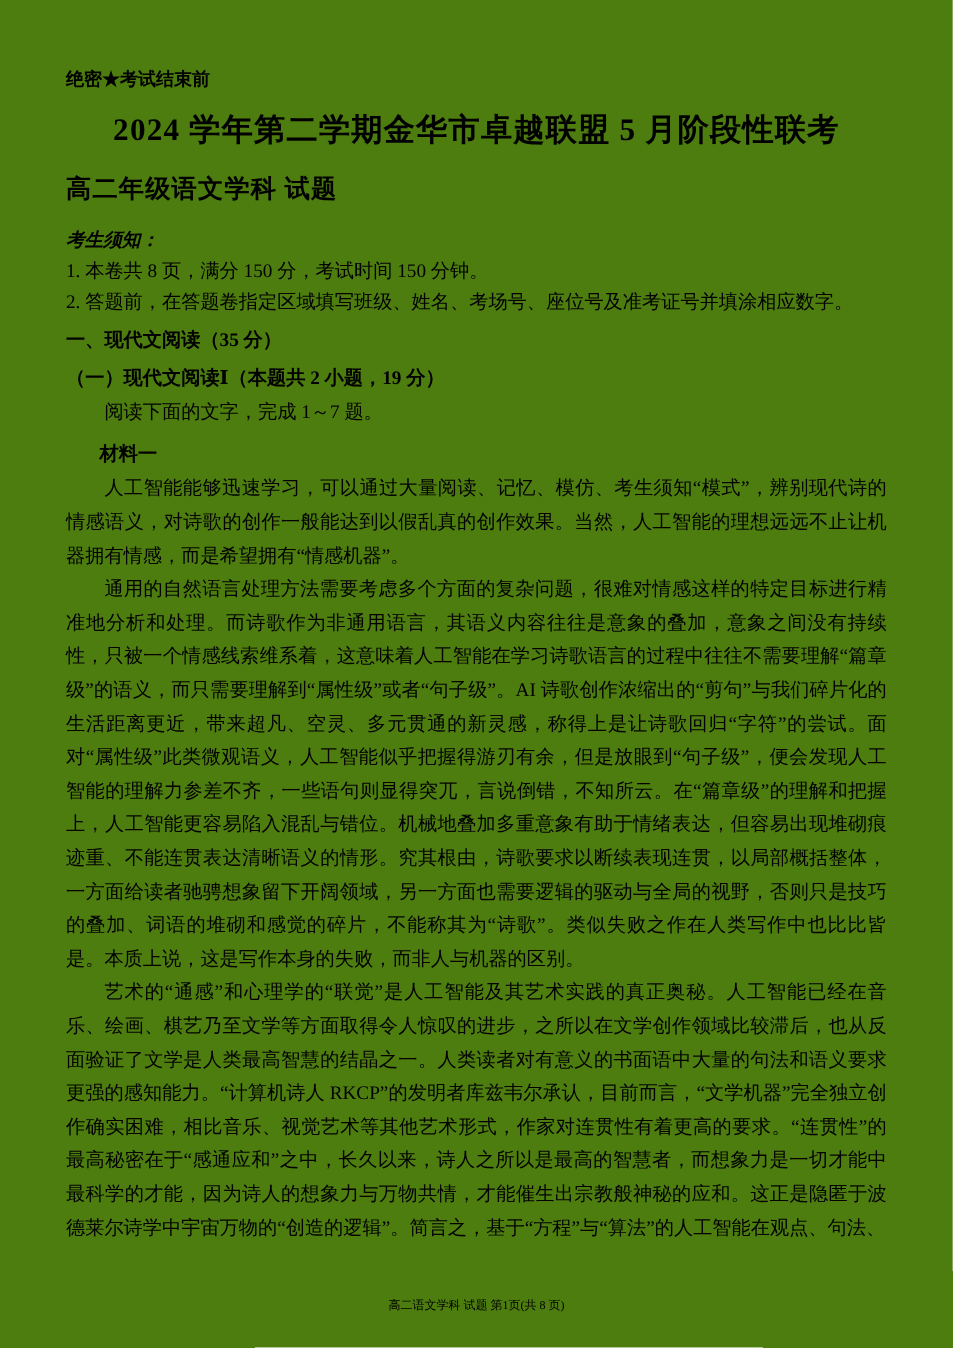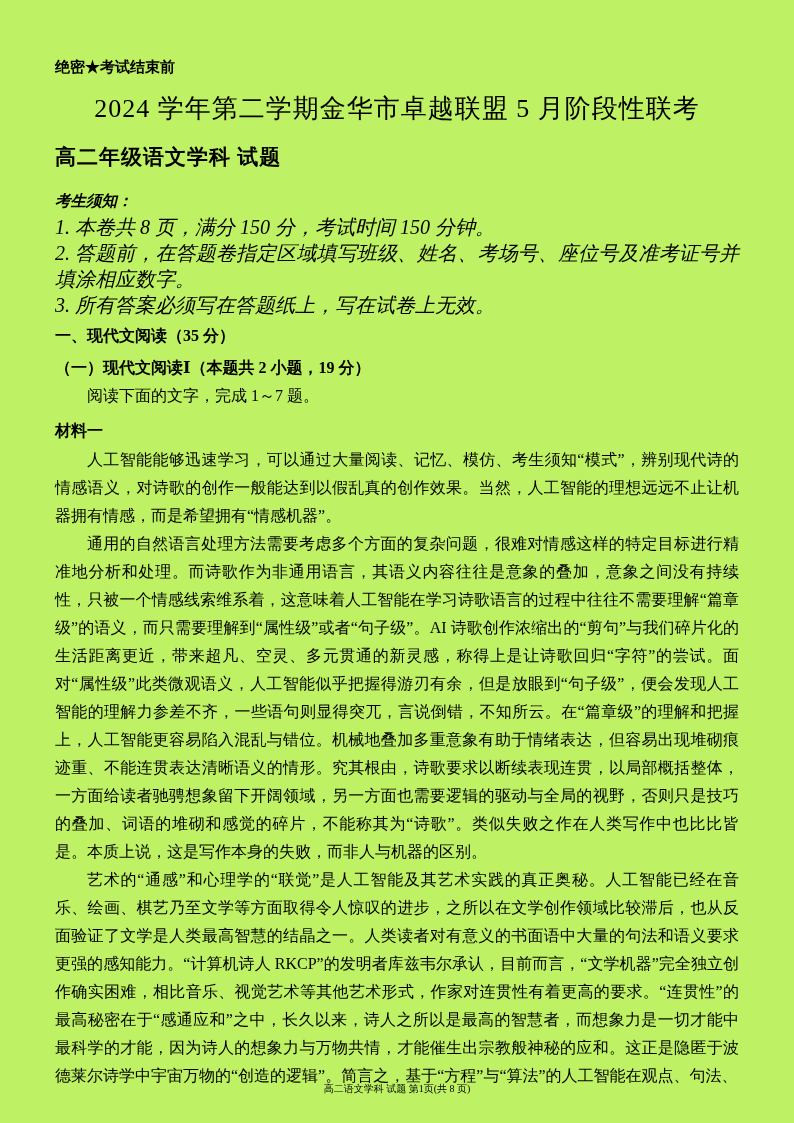--- a/index.html
+++ b/index.html
@@ -3,78 +3,78 @@
 <meta charset="utf-8">
 <style>
   html, body {
     margin: 0;
     padding: 0;
     background: #ffffff;
   }
   .page {
     width: 794px;
     height: 1123px;
-    background: #bef264;
+    background: #4d7c0f;
     color: #000000;
     position: relative;
     box-sizing: border-box;
     padding: 58px 55px 0 55px;
     font-family: "Liberation Serif", "DejaVu Serif", serif;
     overflow: hidden;
   }
   .classification {
     font-weight: bold;
     font-size: 15px;
     line-height: 18px;
   }
   .title {
     text-align: center;
-    font-weight: normal;
+    font-weight: bold;
     font-size: 26px;
     line-height: 34px;
     margin: 16px 0 0 0;
     letter-spacing: 1px;
   }
   .subtitle {
     text-align: left;
     font-weight: bold;
     font-size: 21px;
     line-height: 30px;
     margin: 16px 0 16px 0;
     letter-spacing: 1px;
   }
   .notice-heading {
     font-weight: bold;
     font-size: 15.5px;
     line-height: 26px;
     font-style: italic;
   }
   .notice-item {
-    font-size: 20px;
+    font-size: 16px;
     line-height: 26px;
     text-align: justify;
-    font-style: italic;
   }
   .section-heading {
     font-weight: bold;
     font-size: 16px;
     line-height: 28px;
     margin-top: 4px;
   }
   .instruction {
     font-size: 16px;
     line-height: 28px;
     text-indent: 2em;
     margin: 0;
   }
   .material-label {
     font-weight: bold;
     font-size: 16px;
     line-height: 30px;
     margin-top: 6px;
+    margin-left: 28px;
   }
   .para {
     font-size: 16px;
     line-height: 28px;
     text-align: justify;
     text-indent: 2em;
     margin: 0;
   }
   .footer {
     position: absolute;
@@ -95,21 +95,20 @@
   <div class="classification">绝密★考试结束前</div>
 
   <h1 class="title">2024 学年第二学期金华市卓越联盟 5 月阶段性联考</h1>
 
   <h2 class="subtitle">高二年级语文学科 试题</h2>
 
   <div class="notice">
     <div class="notice-heading">考生须知：</div>
     <div class="notice-item">1. 本卷共 8 页，满分 150 分，考试时间 150 分钟。</div>
     <div class="notice-item">2. 答题前，在答题卷指定区域填写班级、姓名、考场号、座位号及准考证号并填涂相应数字。</div>
-    <div class="notice-item">3. 所有答案必须写在答题纸上，写在试卷上无效。</div>
   </div>
 
   <div class="section-heading">一、现代文阅读（35 分）</div>
 
   <div class="section-heading">（一）现代文阅读Ⅰ（本题共 2 小题，19 分）</div>
 
   <p class="instruction">阅读下面的文字，完成 1～7 题。</p>
 
   <div class="material-label">材料一</div>
 

